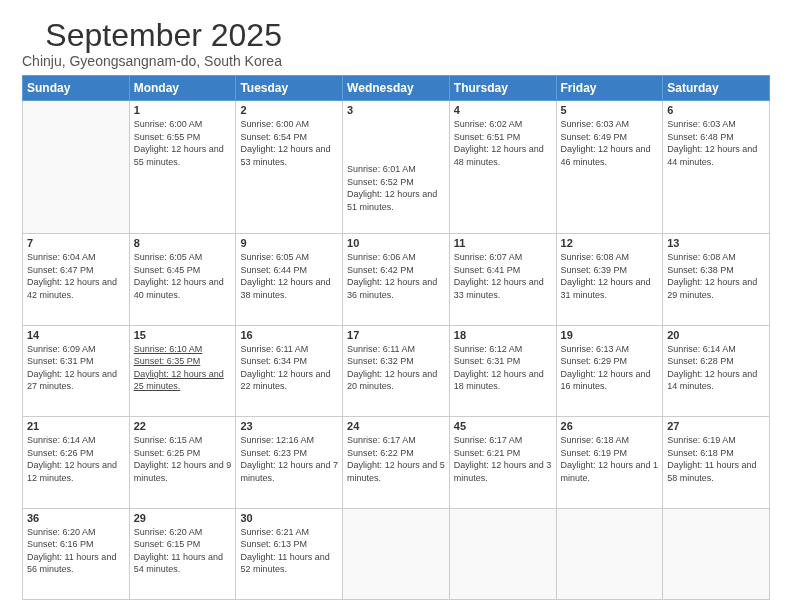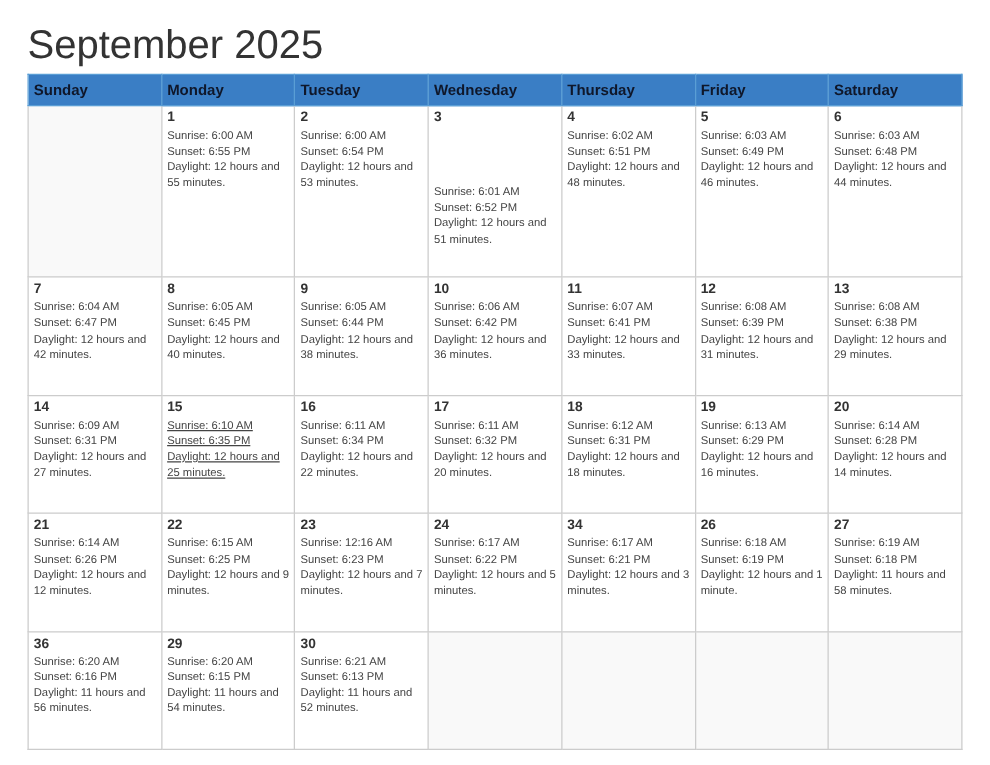--- a/index.html
+++ b/index.html
@@ -62,21 +62,21 @@
       color: #555;
     }
     .calendar {
       flex: 1;
       border-collapse: collapse;
       width: 100%;
       table-layout: fixed;
     }
     .calendar thead tr th {
       background-color: #3a7ec5;
-      color: #0f172a;
+      color: #ffffff;
       font-size: 12px;
       font-weight: bold;
       padding: 5px 4px;
       text-align: left;
       border: 1px solid #5a9ed5;
     }
     .calendar tbody tr td {
       vertical-align: top;
       border: 1px solid #ccc;
       padding: 3px 4px;
@@ -99,20 +99,21 @@
       background: #f9f9f9;
     }
   </style>
 </head>
 <body>
 
 <div class="page">
   <div class="header">
     <div class="title-block">
       <div class="month-title">September 2025</div>
+      <div class="subtitle">Chinju, Gyeongsangnam-do, South Korea</div>
     </div>
   </div>
 
   <table class="calendar">
     <thead>
       <tr>
         <th>Sunday</th>
         <th>Monday</th>
         <th>Tuesday</th>
         <th>Wednesday</th>
@@ -268,21 +269,21 @@
 Sunset: 6:23 PM
 Daylight: 12 hours and 7 minutes.</div>
           </td>
           <td>
             <span class="day-number">24</span>
             <div class="day-info" style="white-space: pre-line;">Sunrise: 6:17 AM
 Sunset: 6:22 PM
 Daylight: 12 hours and 5 minutes.</div>
           </td>
           <td>
-            <span class="day-number">34</span>
+            <span class="day-number">45</span>
             <div class="day-info" style="white-space: pre-line;">Sunrise: 6:17 AM
 Sunset: 6:21 PM
 Daylight: 12 hours and 3 minutes.</div>
           </td>
           <td>
             <span class="day-number">26</span>
             <div class="day-info" style="white-space: pre-line;">Sunrise: 6:18 AM
 Sunset: 6:19 PM
 Daylight: 12 hours and 1 minute.</div>
           </td>

